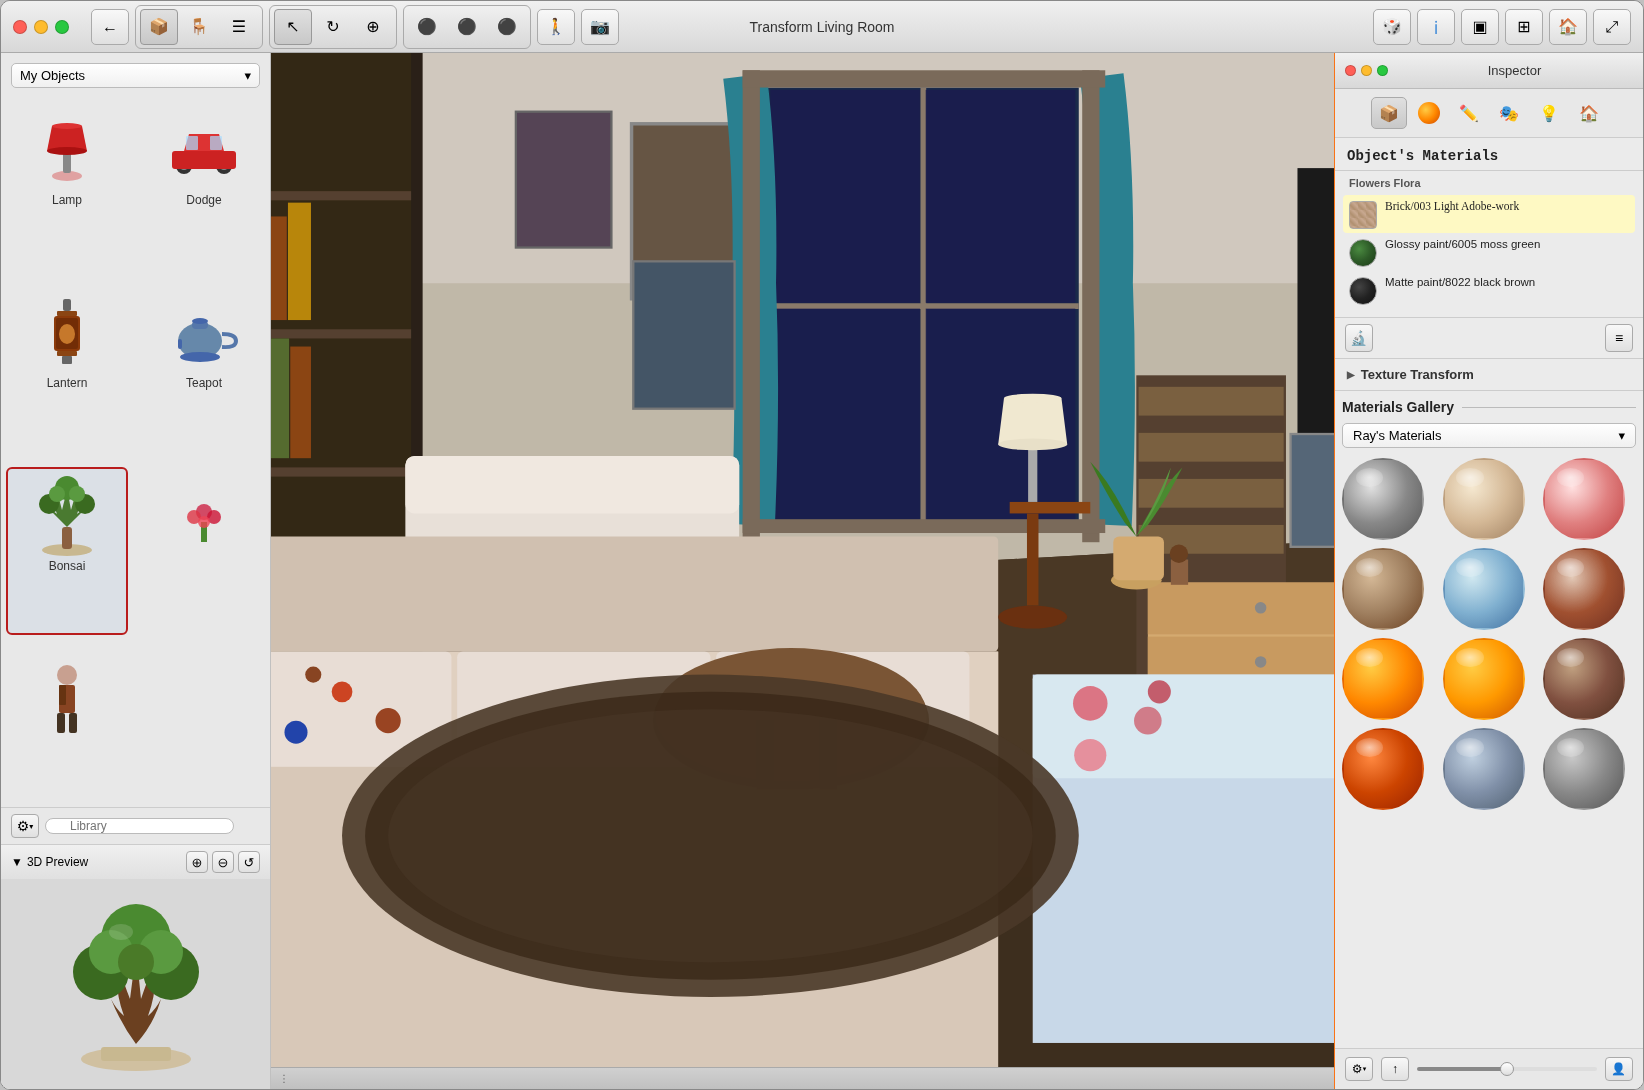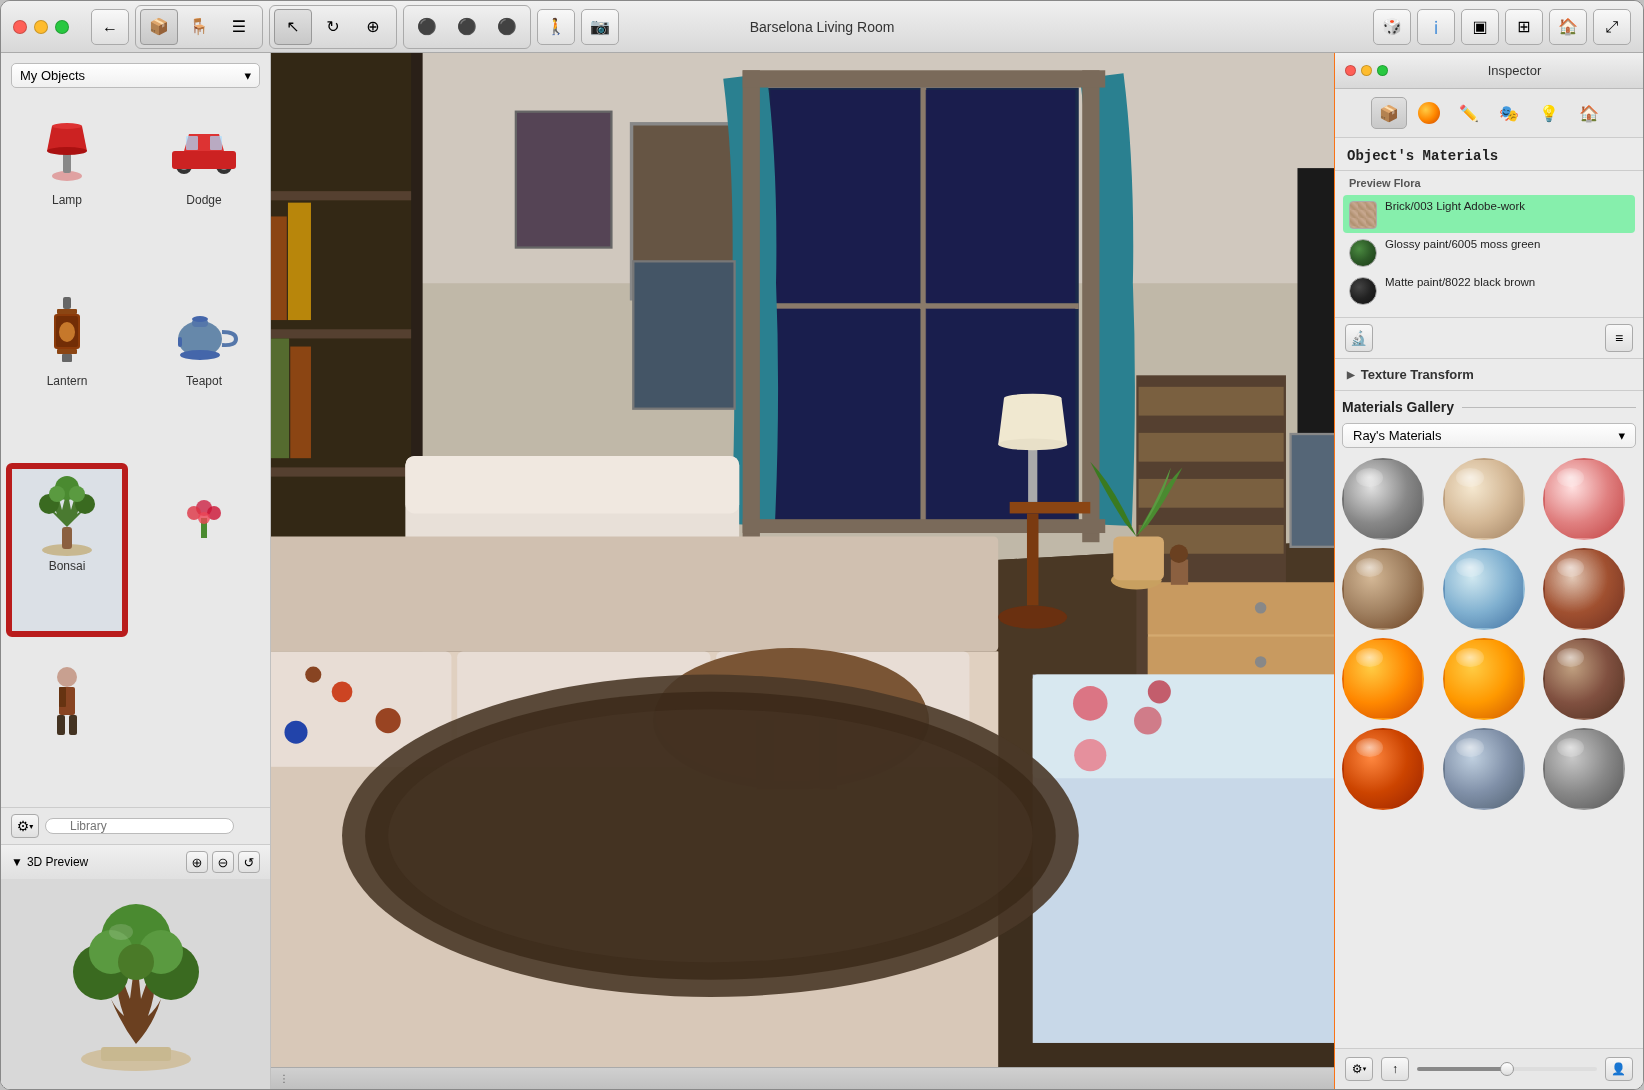--- a/index.html
+++ b/index.html
@@ -149,21 +149,21 @@
     .object-item {
       display: flex;
       flex-direction: column;
       align-items: center;
       padding: 8px 5px 5px;
       border-radius: 6px;
       cursor: pointer;
       border: 2px solid transparent;
     }
     .object-item.selected {
-      border: 6px solid #b91c1c;
+      border: 2px solid #b91c1c;
       background: rgba(74, 144, 217, 0.08);
     }
     .object-icon {
       width: 80px;
       height: 80px;
       display: flex;
       align-items: center;
       justify-content: center;
       font-size: 48px;
     }
@@ -358,21 +358,21 @@
       padding: 0 8px 8px;
     }
     .material-item {
       display: flex;
       align-items: flex-start;
       gap: 8px;
       padding: 4px 6px;
       border-radius: 4px;
       cursor: pointer;
     }
-    .material-item.selected { background: #86efac; }
+    .material-item.selected { background: #fef9c3; font-family: Liberation Serif, serif; }
 
     .mat-swatch {
       width: 28px;
       height: 28px;
       border-radius: 4px;
       border: 1px solid #aaa;
       flex-shrink: 0;
       margin-top: 2px;
     }
     .mat-name {
@@ -636,21 +636,21 @@
       </div>
 
       <div class="tb-btn">
         <span>🚶</span>
       </div>
       <div class="tb-btn">
         <span>📷</span>
       </div>
     </div>
 
-    <div class="title-bar-title">Barselona Living Room</div>
+    <div class="title-bar-title">Transform Living Room</div>
 
     <div class="toolbar-right">
       <div class="tb-btn">
         <span>🎲</span>
       </div>
       <div class="tb-btn">
         <span style="font-size:18px; color:#4a90d9;">ℹ</span>
       </div>
       <div class="tb-btn">
         <span>▣</span>
@@ -1003,21 +1003,21 @@
       <div class="inspector-body">
 
         <div class="section-header">
           <span>Object's Materials</span>
         </div>
         <div style="height:1px; background:#ccc; margin:0 0 4px;"></div>
 
         <div class="materials-list">
 
           <div style="font-size:11px; font-weight:600; color:#555; padding:2px 6px 4px; margin-bottom:2px;">
-            <span>Preview Flora</span>
+            <span>Flowers Flora</span>
           </div>
 
           <div class="material-item selected">
             <div class="mat-swatch" style="background: linear-gradient(45deg, #c8a890, #b09070, #c8a890, #b09070); background-size:8px 8px;"></div>
             <div>
               <div class="mat-name">Brick/003 Light Adobe-work</div>
             </div>
           </div>
 
           <div class="material-item">

